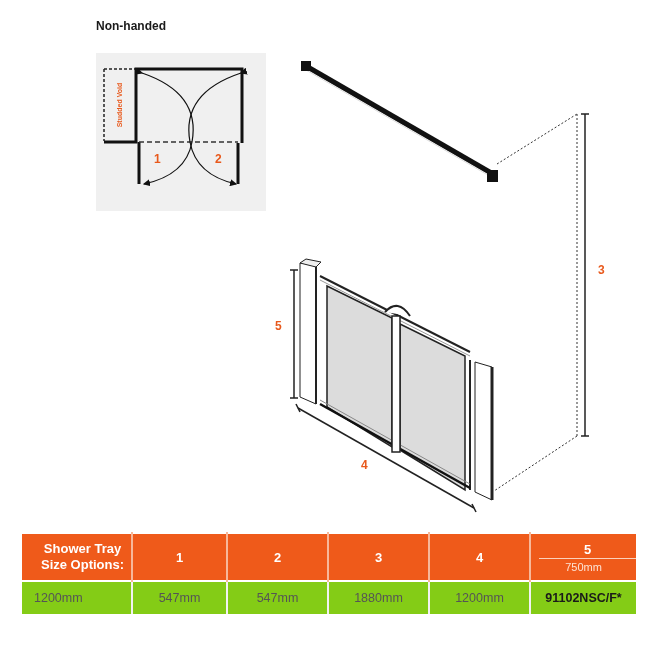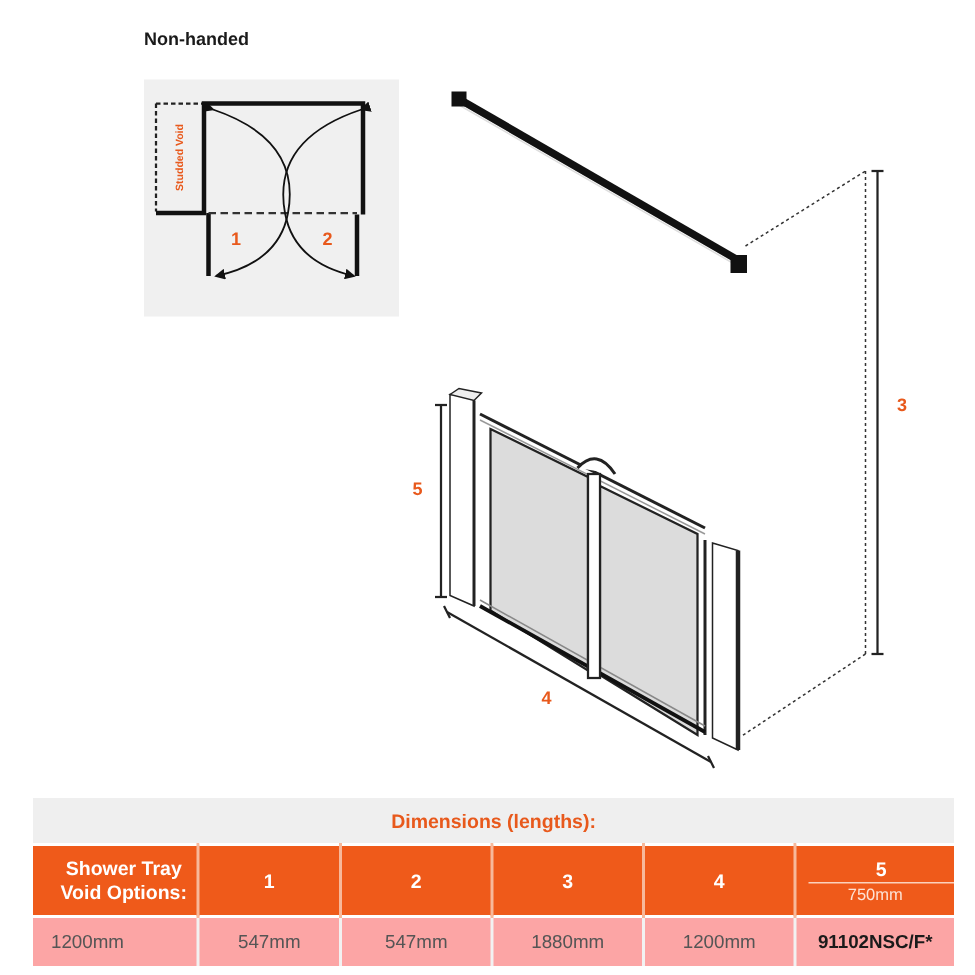--- a/index.html
+++ b/index.html
@@ -10,21 +10,21 @@
   .drawing { position:absolute; left:0; top:0; }
   .table { position:absolute; left:22px; top:532px; width:614px; border-collapse:collapse; table-layout:fixed; }
   .table td { padding:0; text-align:center; }
   .cap-row td { background:#efefef; height:30px; color:#e8591c; font-weight:bold; font-size:13px; }
   .hdr-row td { background:#ef5a1a; color:#ffffff; font-weight:bold; font-size:13px; height:46px;
                 border-right:2px solid #f7b89a; border-top:2px solid #ffffff; }
   .hdr-row td:last-child { border-right:none; }
   .hdr-row td.first { text-align:center; padding-left:12px; line-height:16px; }
   .hdr-row .sub { display:block; font-weight:normal; font-size:11px; color:#fde3d5; }
   .hdr-row .five-top { display:block; border-bottom:1px solid #fbd1bc; margin:0 0 2px 8px; padding-bottom:1px; }
-  .data-row td { background:#fca5a5; color:#555555; font-size:12.5px; height:32px;
+  .data-row td { background:#84cc16; color:#555555; font-size:12.5px; height:32px;
                  border-right:2px solid #f2f2f2; border-top:2px solid #ffffff; }
   .data-row td:last-child { border-right:none; color:#1a1a1a; font-weight:bold;margin-top:36px; }
   .data-row td.first { text-align:left; padding-left:12px; }
 </style>
 </head>
 <body>
 
 <div class="title">Non-handed</div>
 
 <div class="plan-box">
@@ -110,27 +110,24 @@
 <table class="table">
   <colgroup>
     <col style="width:110px">
       <col style="width:95px">
       <col style="width:101px">
       <col style="width:101px">
       <col style="width:101px">
       <col style="width:106px">
   </colgroup>
   <tbody>
-      <tr class="cap-row">
-    <td colspan="6">Dimensions (lengths):</td>
-  </tr>
   <tr class="hdr-row">
     <td class="first">
       <span>Shower Tray</span><br>
-      <span>Void Options:</span>
+      <span>Size Options:</span>
     </td>
     <td>1</td>
     <td>2</td>
     <td>3</td>
     <td>4</td>
     <td>
       <span class="five-top">5</span>
       <span class="sub">750mm</span>
     </td>
   </tr>

